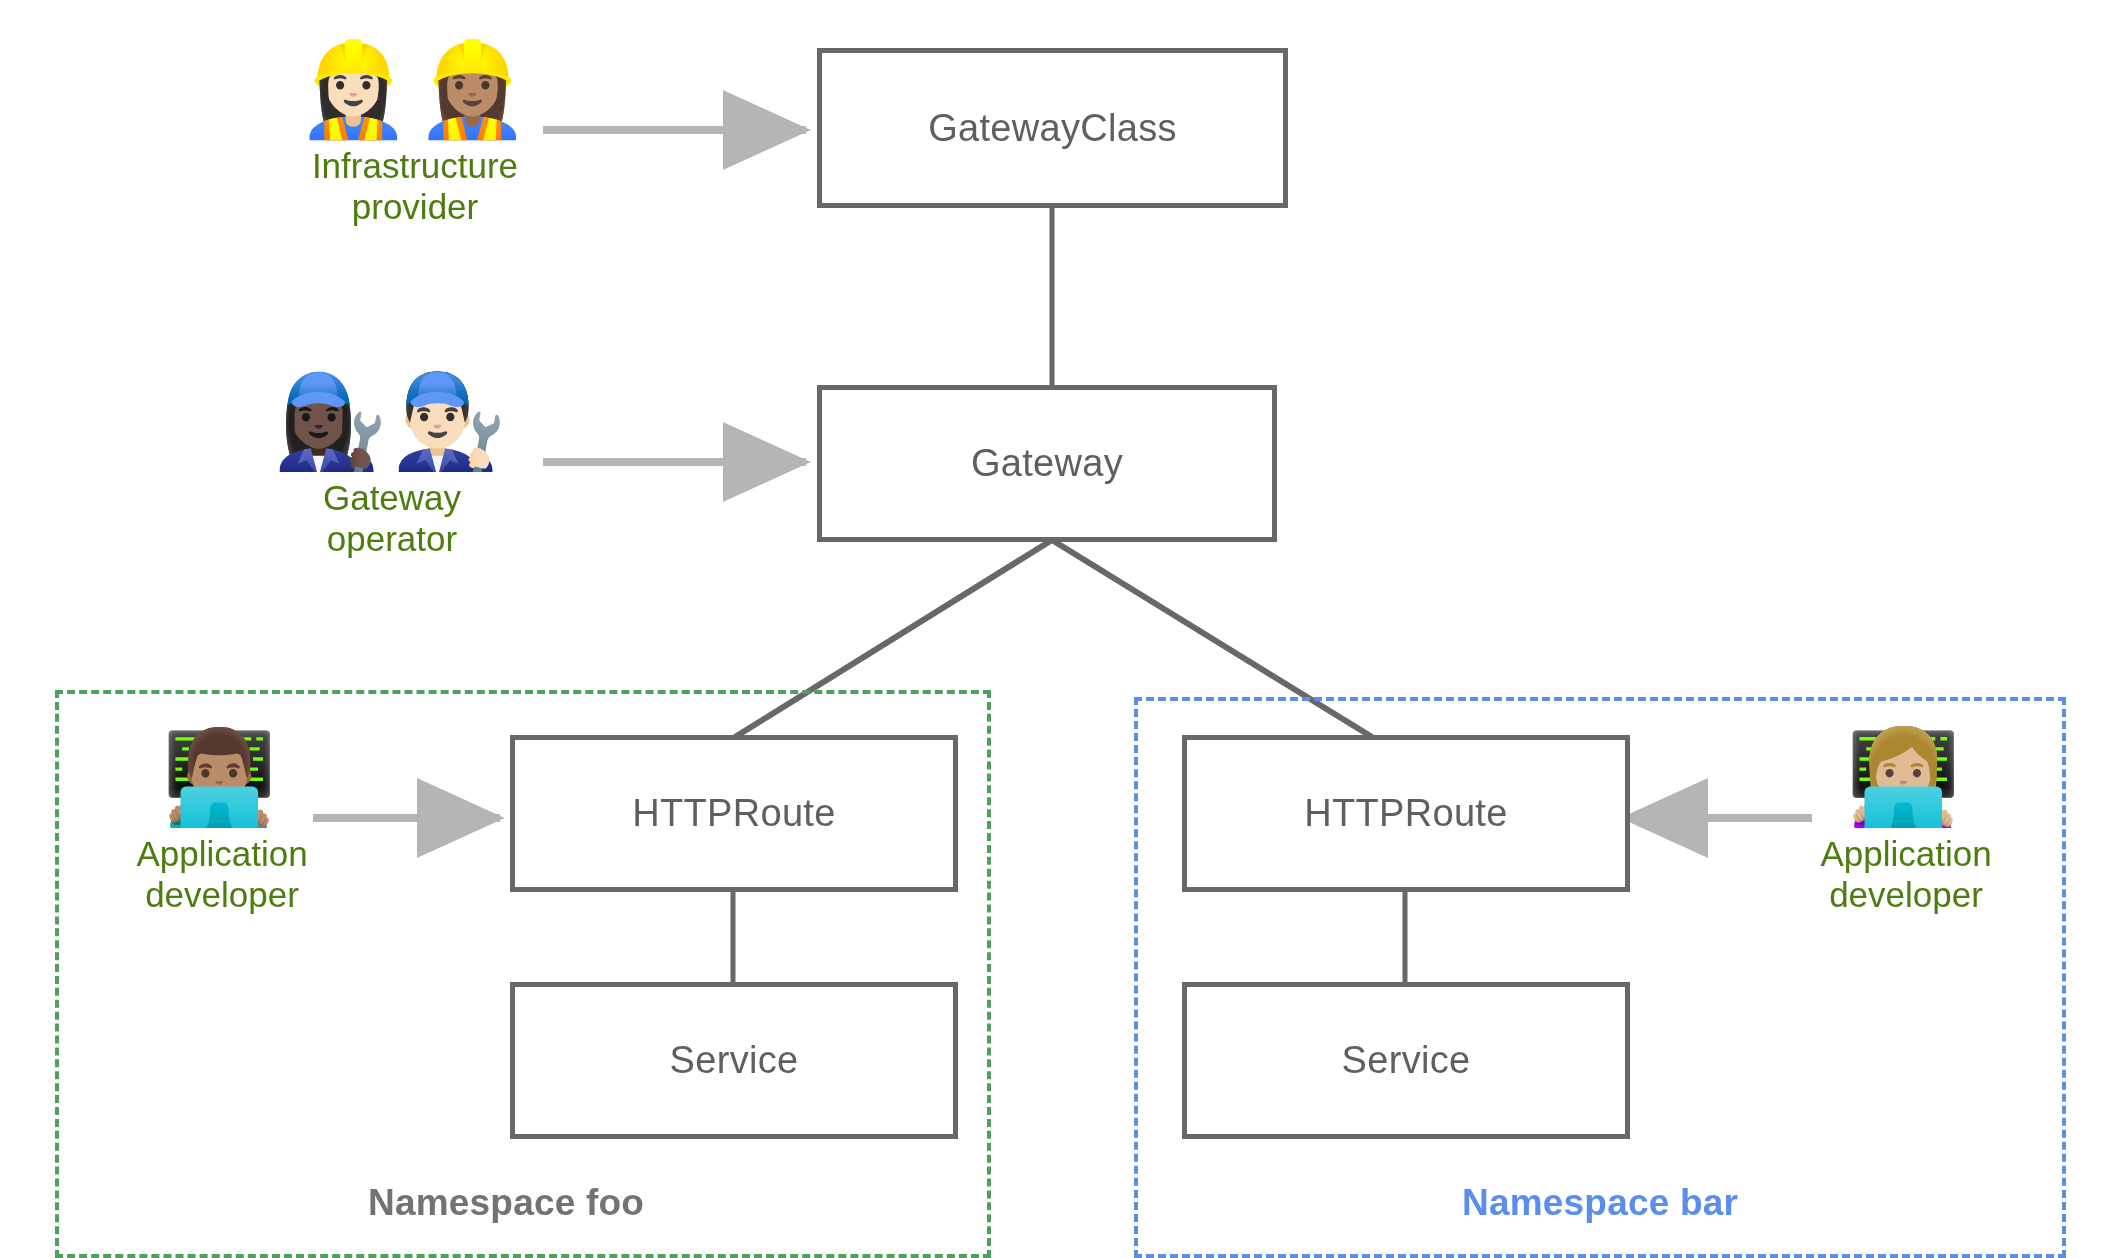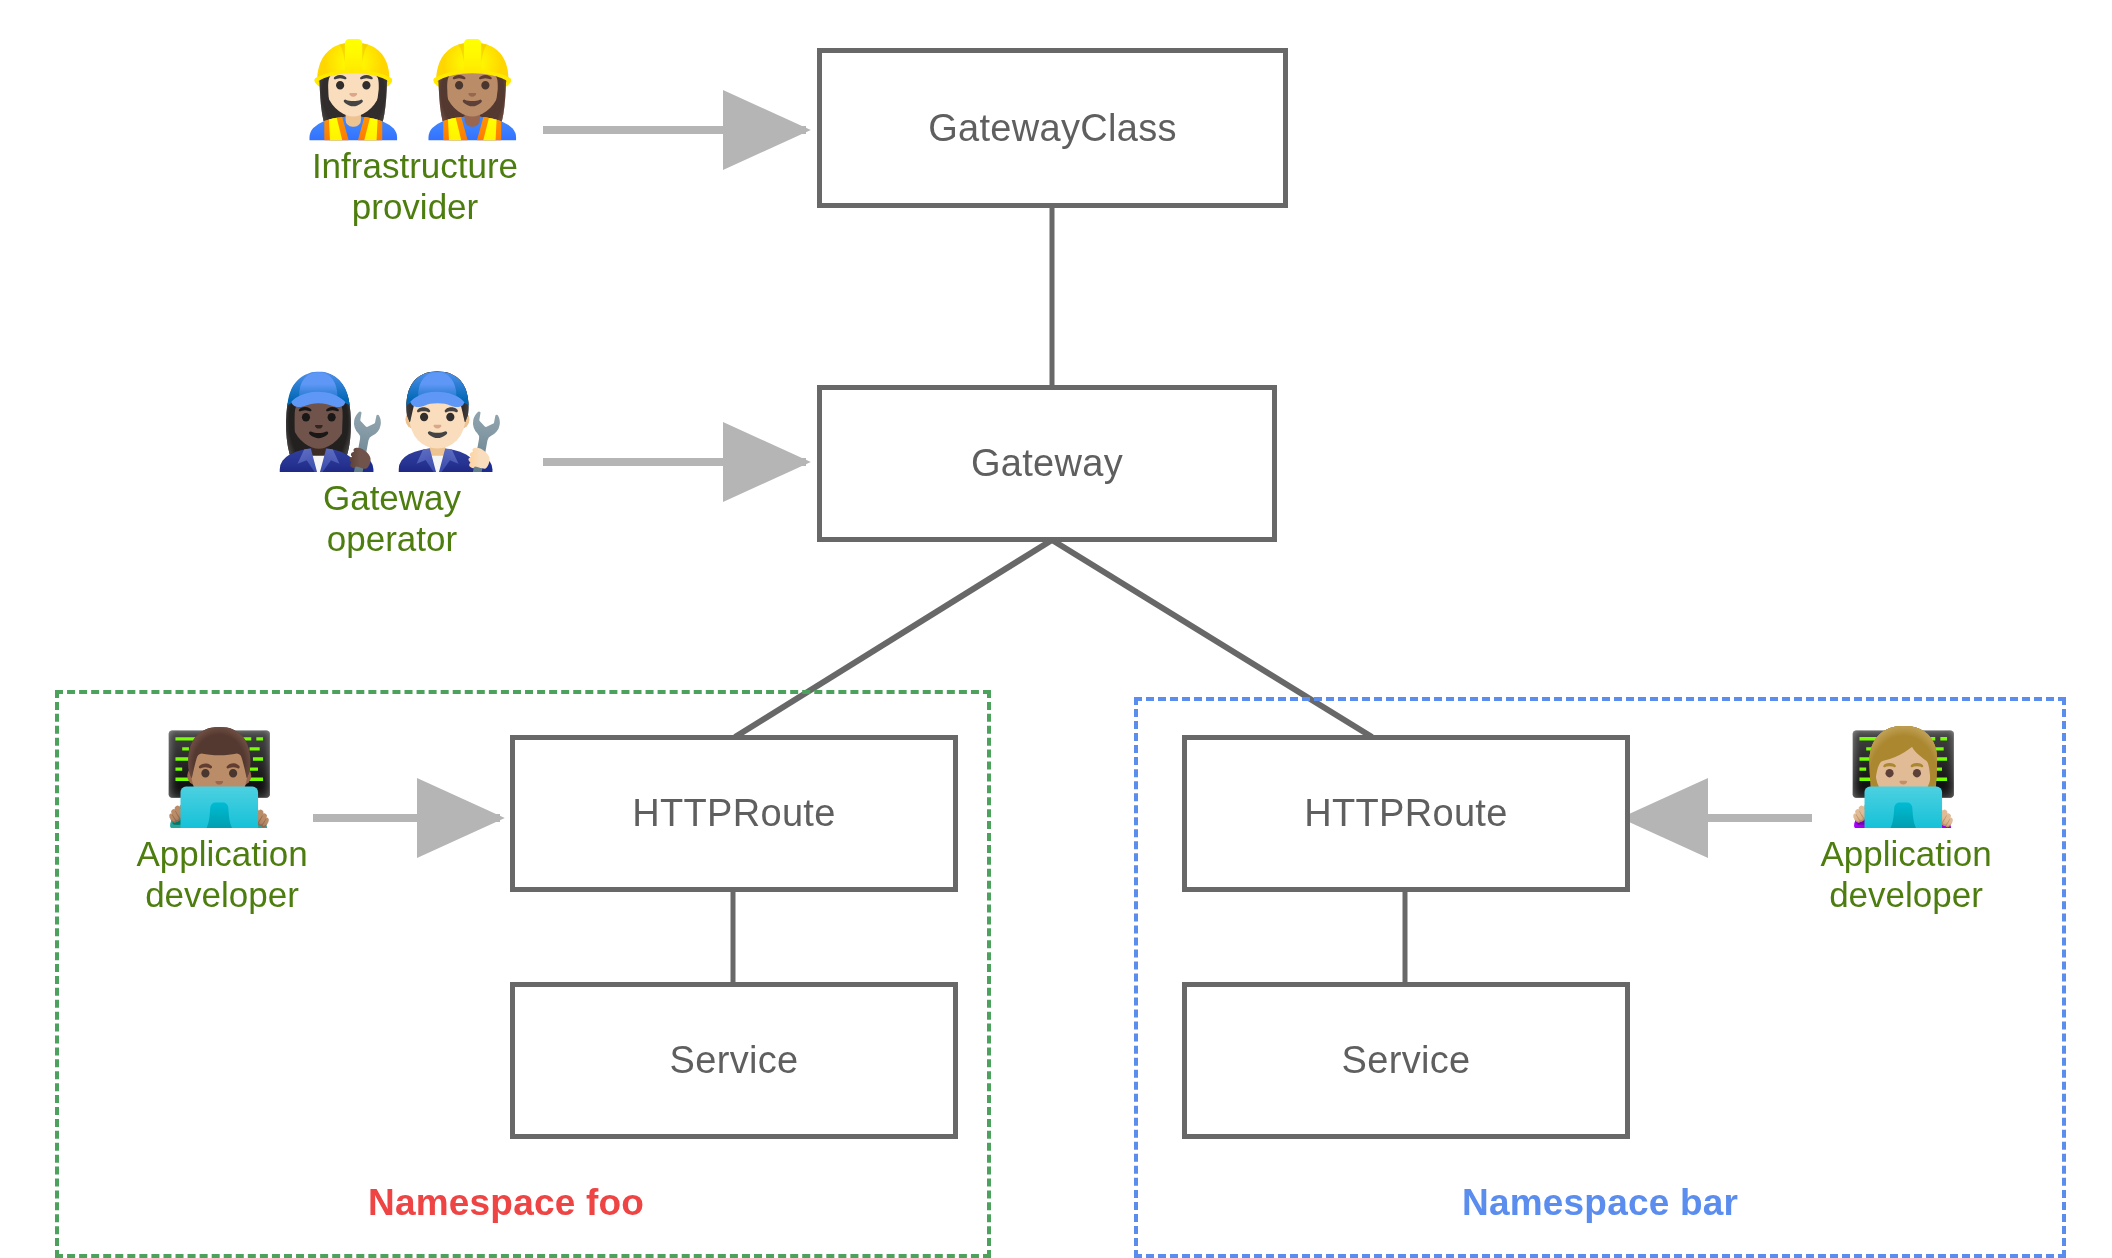--- a/index.html
+++ b/index.html
@@ -36,21 +36,21 @@
   .ns-bar {
     border: 4px dashed #5B8DEF;
   }
   .ns-label {
     position: absolute;
     font-size: 37px;
     font-weight: bold;
     letter-spacing: 0.2px;
     white-space: nowrap;
   }
-  .ns-label-foo { color: #ef4444; }
+  .ns-label-foo { color: #737373; }
   .ns-label-bar { color: #5B8DEF; }
 
   .node {
     position: absolute;
     box-sizing: border-box;
     border: 5px solid #686868;
     background: #ffffff;
     display: flex;
     align-items: center;
     justify-content: center;

